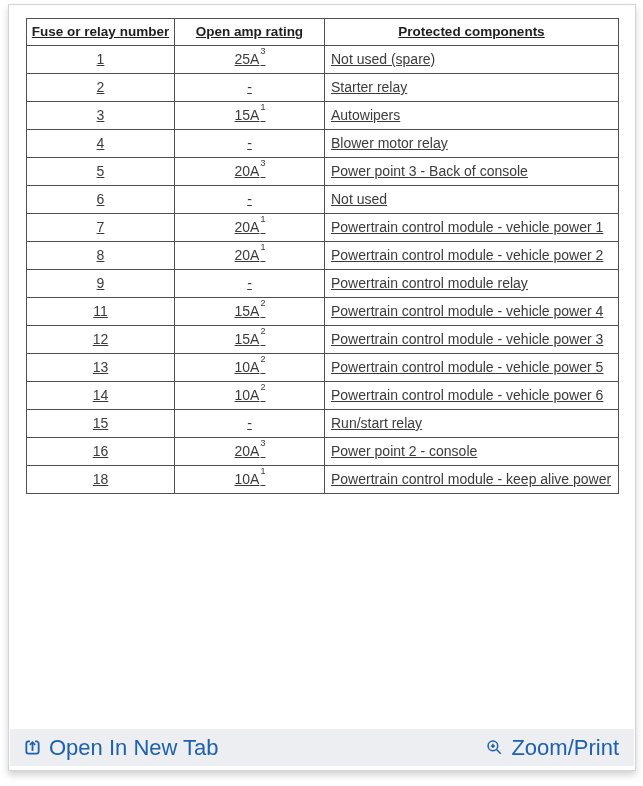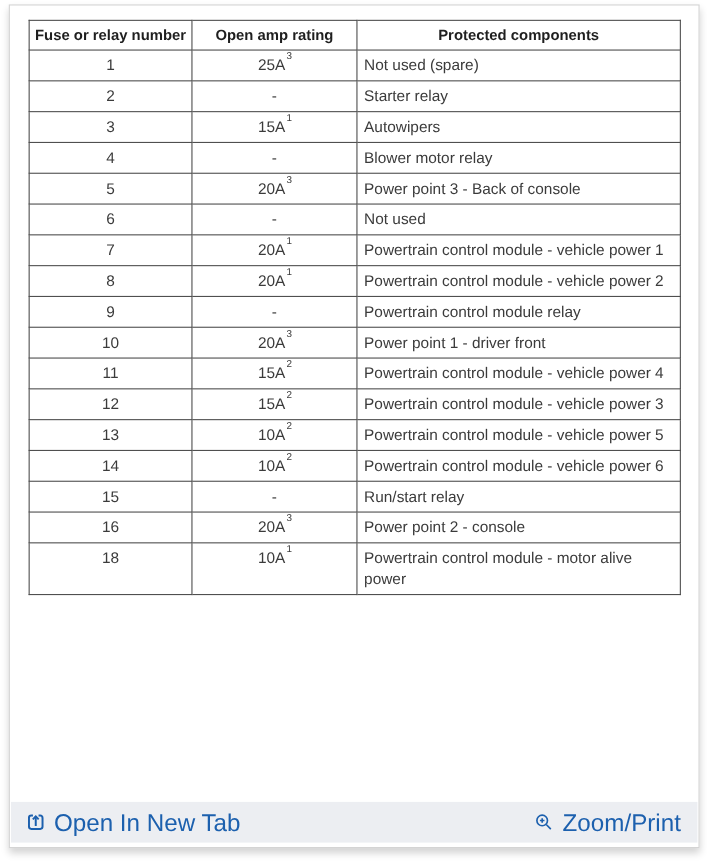--- a/index.html
+++ b/index.html
@@ -29,20 +29,21 @@
   }
   table.fuse-table {
     width: 592px;
     border-collapse: collapse;
     table-layout: fixed;
   }
   table.fuse-table th,
   table.fuse-table td {
     border: 1.5px solid var(--table-border-color, #4f4f4f);
     vertical-align: top;
+    text-decoration: underline;
   }
   table.fuse-table th {
     font-size: 13.5px;
     font-weight: 700;
     color: var(--header-text-color, #1f1f1f);
     text-align: center;
     padding: 5px 4px;
     line-height: 16px;
   }
   table.fuse-table td {
@@ -146,25 +147,20 @@
             <td class="c-num">8</td>
             <td class="c-amp"><span>20A</span><sup>1</sup></td>
             <td class="c-comp">Powertrain control module - vehicle power 2</td>
           </tr>
           <tr>
             <td class="c-num">9</td>
             <td class="c-amp"><span>-</span></td>
             <td class="c-comp">Powertrain control module relay</td>
           </tr>
           <tr>
-            <td class="c-num">10</td>
-            <td class="c-amp"><span>20A</span><sup>3</sup></td>
-            <td class="c-comp">Power point 1 - driver front</td>
-          </tr>
-          <tr>
             <td class="c-num">11</td>
             <td class="c-amp"><span>15A</span><sup>2</sup></td>
             <td class="c-comp">Powertrain control module - vehicle power 4</td>
           </tr>
           <tr>
             <td class="c-num">12</td>
             <td class="c-amp"><span>15A</span><sup>2</sup></td>
             <td class="c-comp">Powertrain control module - vehicle power 3</td>
           </tr>
           <tr>
@@ -183,21 +179,21 @@
             <td class="c-comp">Run/start relay</td>
           </tr>
           <tr>
             <td class="c-num">16</td>
             <td class="c-amp"><span>20A</span><sup>3</sup></td>
             <td class="c-comp">Power point 2 - console</td>
           </tr>
           <tr>
             <td class="c-num">18</td>
             <td class="c-amp"><span>10A</span><sup>1</sup></td>
-            <td class="c-comp">Powertrain control module - motor alive power</td>
+            <td class="c-comp">Powertrain control module - keep alive power</td>
           </tr>
         </tbody>
     </table>
   </div>
 
   <div class="footer-bar">
     <a class="footer-link" href="#">
       <span class="icn">
         <svg width="17" height="17" viewBox="0 0 16 16" fill="none" stroke="currentColor" stroke-width="1.7">
           <path d="M5.6 2.3 H4.2 C3 2.3 2.2 3.1 2.2 4.3 V11.7 C2.2 12.9 3 13.7 4.2 13.7 H11.8 C13 13.7 13.8 12.9 13.8 11.7 V4.3 C13.8 3.1 13 2.3 11.8 2.3 H10.4"></path>

